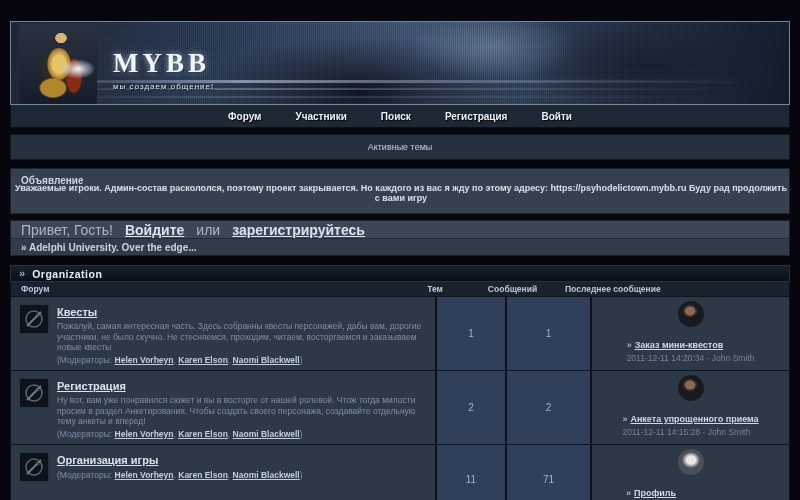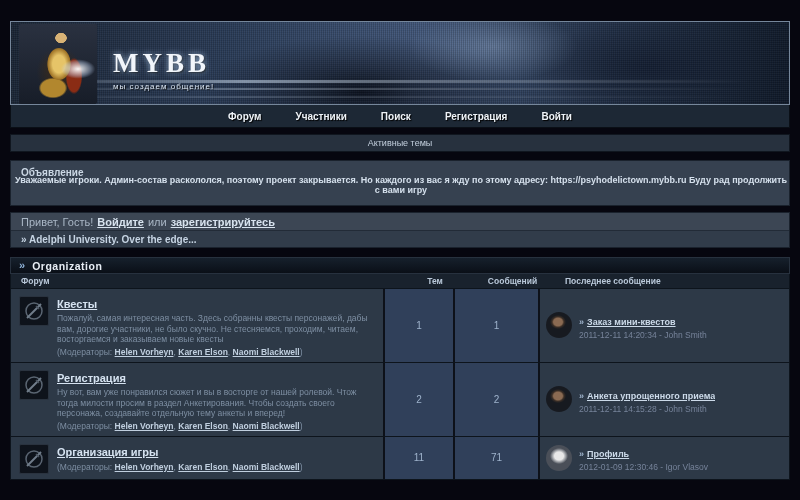--- a/index.html
+++ b/index.html
@@ -48,53 +48,53 @@
     font-family:"Liberation Serif", serif; font-weight:bold; font-size:27px; letter-spacing:4px;
     color:#f2f6fb; text-shadow:0 0 6px rgba(180,210,245,.8), 1px 1px 2px #000;
   }
   .tagline { font-size:8px; color:#dbe6f2; margin-top:3px; letter-spacing:1px; text-shadow:1px 1px 1px #000; }
   
   .nav { height:23px; background:#1d2835; border:1px solid #0a0f16; border-top:none;
     display:flex; justify-content:center; align-items:center; gap:34px; }
   .nav a { color:#eef3f8; font-size:10px; font-weight:bold; text-decoration:none; cursor:pointer; text-shadow:1px 1px 1px #000; }
   .gap6 { height:6px; } .gap8 { height:8px; } .gap10 { height:9px; }
   
-  .active-bar { height:18px; background:#27313e; border:1px solid #10161f;
+  .active-bar { height:26px; background:#27313e; border:1px solid #10161f;
     display:flex; justify-content:center; align-items:center; }
   .active-bar span { font-size:9px; color:#c3cfdd; cursor:pointer; }
   
   .announce { height:46px; background:#364150; border:1px solid #1a222d; position:relative; }
   .announce-title { position:absolute; left:10px; top:6px; font-size:10px; font-weight:bold; color:#cbd7e4; }
   .announce-text { position:absolute; left:2px; right:0; bottom:10px; text-align:center;
     font-size:9px; font-weight:bold; color:#d5e0ec; }
   
   .welcome { border:1px solid #1a222d; }
   .greet-row { height:17px; background:#3c4654; display:flex; align-items:center; padding-left:10px;
-    font-size:11px; color:#aab7c6; gap:4px; }
+    font-size:14px; color:#aab7c6; gap:12px; }
   .greet-row a { color:#d8e3ef; font-weight:bold; text-decoration:underline; cursor:pointer; }
   .board-row { height:17px; background:#313c4a; border-top:1px solid #222b37; display:flex; align-items:center;
     padding-left:10px; font-size:10px; font-weight:bold; color:#c6d4e3; }
   
   .cat-header { height:17px; background:linear-gradient(180deg,#16202c,#0a0f17); border:1px solid #27313e;
     display:flex; align-items:center; padding-left:8px; gap:7px; }
   .cat-arrow { color:#8fb3d9; font-size:11px; font-weight:bold; line-height:1; }
   .cat-title { font-size:10.5px; font-weight:bold; color:#e8eef5; letter-spacing:.5px; }
   .col-head { height:15px; background:#19222d; border:1px solid #0d141c; border-top:none; display:flex; align-items:center; }
   .col-head .c { font-size:8.5px; font-weight:bold; color:#bac9da; }
   .c-forum { flex:1; padding-left:10px; }
   .c-threads { width:70px; text-align:center; }
   .c-posts { width:85px; text-align:center; }
   .c-last { width:234px; padding-left:10px; }
   .frow { display:flex; background:#2d3947; border:1px solid #0d141c; border-top:none; min-height:40px; }
   .cell { border-left:2px solid #0d1119; }
   .cell.main { flex:1; border-left:none; display:flex; padding:5px 8px 5px 8px; gap:8px; }
   .cell.stat { width:70px; display:flex; align-items:center; justify-content:center;
     background:#30405a; font-size:10px; color:#9fb3cc; }
   .cell.stat.posts { width:85px; }
-  .cell.last { width:251px; display:flex; align-items:center; padding:4px 6px; gap:7px; }
+  .cell.last { width:199px; display:flex; align-items:center; padding:4px 6px; gap:7px;flex-direction:column; }
   .ficon { width:30px; height:30px; flex:0 0 30px; background:#0e131b; border:1px solid #2a333f; border-radius:2px;
     display:flex; align-items:center; justify-content:center; margin-top:2px; cursor:default; }
   .finfo { flex:1; }
   .ftitle { display:inline-block; font-size:11px; font-weight:bold; color:#d6e3f1; text-decoration:underline; cursor:pointer; }
   .fdesc { font-size:8.5px; color:#7e8fa3; line-height:1.25; margin-top:1px; max-width:370px; }
   .fmods { font-size:8.5px; color:#7e8fa3; margin-top:2px; }
   .fmods a { color:#c0cfdf; font-weight:bold; text-decoration:underline; cursor:pointer; }
   .avatar { width:26px; height:26px; border-radius:50%; flex:0 0 26px; cursor:pointer; }
   .av-john { background:radial-gradient(8px 7px at 12px 10px, #8a6a52 0 55%, #3a2e26 75%, #171a20 100%); }
   .av-igor { background:radial-gradient(9px 8px at 13px 11px, #e8e8e8 0 50%, #9a9da2 75%, #4a4f58 100%); }

